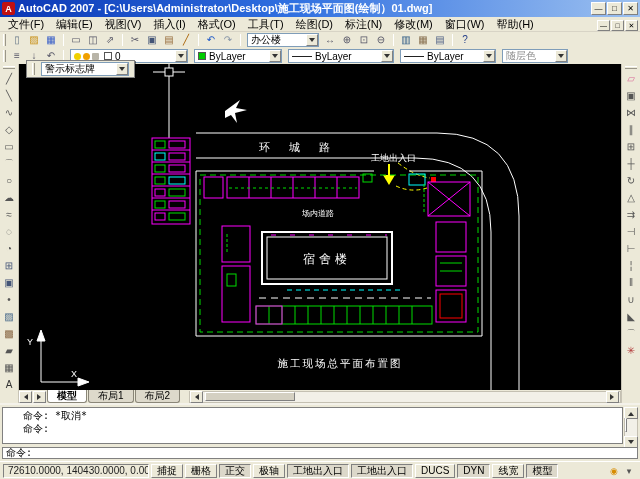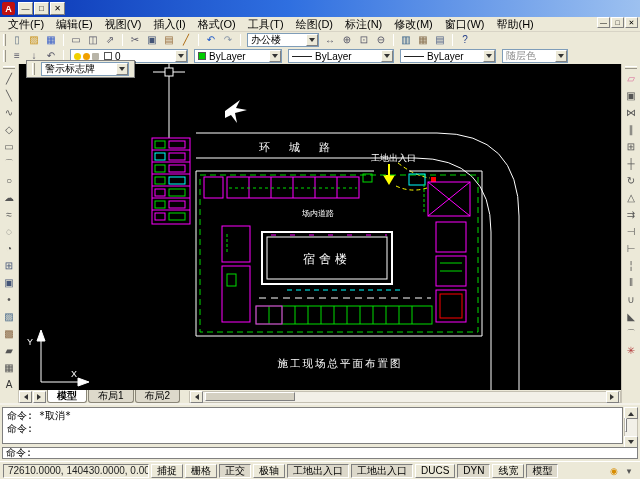--- a/index.html
+++ b/index.html
@@ -10,21 +10,21 @@
   .titlebar{position:absolute;left:0;top:0;width:640px;height:17px;display:flex;align-items:center;
     background:linear-gradient(90deg,#0a36b4 0%,#2f6fe0 45%,#9dc1f0 100%);color:#fff;padding:0 2px}
   .appicon{width:13px;height:13px;background:#C01010;color:#fff;font-weight:bold;font-size:9px;
     display:flex;align-items:center;justify-content:center;margin-right:3px;border-radius:2px;flex:0 0 auto}
   .title{font-size:11px;font-weight:bold;white-space:nowrap;overflow:hidden;flex:1}
   .winbtns{display:flex;gap:1px;flex:0 0 auto}
   .wbtn{width:15px;height:13px;background:#ECE9D8;border:1px solid;border-color:#fff #808080 #808080 #fff;
     font-size:8px;line-height:11px;text-align:center;color:#000}
 
   
-  .menubar{position:absolute;left:0;top:17px;width:640px;height:15px;background:#ECE9D8;display:flex;align-items:flex-start;padding-left:2px;border-bottom:1px solid #d8d4c6}
+  .menubar{position:absolute;left:0;top:17px;width:640px;height:15px;background:#ECE9D8;display:flex;align-items:flex-end;padding-left:2px;border-bottom:1px solid #d8d4c6}
   .mitem{padding:0 6px;font-size:11px;line-height:14px;white-space:nowrap}
   .mdiwin{margin-left:auto;display:flex;gap:1px;padding-right:2px}
   .mwbtn{width:13px;height:11px;background:#ECE9D8;border:1px solid;border-color:#fff #808080 #808080 #fff;font-size:7px;line-height:9px;text-align:center}
 
   
   .toolbar{position:absolute;left:0;width:640px;height:16px;background:#ECE9D8;display:flex;align-items:center}
   .tb1{top:32px}.tb2{top:48px}
   .handle{width:3px;height:12px;border-left:1px solid #fff;border-right:1px solid #9a968a;margin:0 3px;flex:0 0 auto}
   .iconstrip{display:inline-flex;align-items:center;gap:1px}
   .tbtn{width:16px;height:14px;display:inline-flex;align-items:center;justify-content:center;border:1px solid transparent;border-radius:1px}
@@ -68,21 +68,21 @@
   .arrl{width:0;height:0;border:3px solid transparent;border-right:4px solid #333;margin-right:2px}
   .arrr{width:0;height:0;border:3px solid transparent;border-left:4px solid #333;margin-left:2px}
   .tab{height:13px;padding:0 9px;font-size:10px;line-height:12px;background:#DDD9CB;border:1px solid #8a8678;border-top:none;border-radius:0 0 3px 3px;margin-right:1px;white-space:nowrap}
   .tab.active{background:#fff;font-weight:bold}
   .hscroll{flex:1;height:12px;margin-left:8px;background:#f2f0e8;border:1px solid #c4c0b2;display:flex;align-items:center}
   .hthumb{width:90px;height:9px;background:#d4d0c2;border:1px solid;border-color:#fff #808080 #808080 #fff;margin-left:1px}
 
   
   .cmdarea{position:absolute;left:0;top:403px;width:640px;height:58px;background:#ECE9D8;border-top:2px outset #f4f2ea}
   .cmdhist{position:absolute;left:2px;top:2px;right:17px;height:37px;background:#fff;border:1px solid #808080;
-    font-family:"DejaVu Sans Mono",monospace;font-size:10px;padding:1px 4px;overflow:hidden}
+    font-family:"DejaVu Sans Mono",monospace;font-size:10px;padding:1px 20px;overflow:hidden}
   .cmdline{height:13px;white-space:pre}
   .cmdscroll{position:absolute;right:2px;top:2px;width:14px;height:41px;display:flex;flex-direction:column}
   .scrbtn{width:14px;height:12px;background:#ECE9D8;border:1px solid;border-color:#fff #808080 #808080 #fff;display:flex;align-items:center;justify-content:center;flex:0 0 auto}
   .arrup{width:0;height:0;border:3px solid transparent;border-bottom:4px solid #333;margin-bottom:2px}
   .arrdn2{width:0;height:0;border:3px solid transparent;border-top:4px solid #333;margin-top:2px}
   .vtrack{flex:1;background:#f2f0e8;border-left:1px solid #c4c0b2;border-right:1px solid #c4c0b2}
   .vthumb{width:100%;height:10px;background:#d4d0c2;border:1px solid;border-color:#fff #808080 #808080 #fff}
   .cmdprompt{position:absolute;left:2px;right:2px;bottom:2px;height:12px;background:#fff;border:1px solid #808080;
     font-family:"DejaVu Sans Mono",monospace;font-size:10px;line-height:10px;padding:0 3px}
 
@@ -94,20 +94,21 @@
   .tray{margin-left:auto;display:flex;gap:3px;align-items:center;padding-right:2px}
   .trayicon{width:12px;height:12px;font-size:9px;line-height:12px;text-align:center}
 </style>
 </head>
 <body>
 
 <div id="app">
 
   <div class="titlebar">
     <span class="appicon">A</span>
+    <span class="title">AutoCAD 2007 - [C:\Users\Administrator\Desktop\施工现场平面图(绘制）01.dwg]</span>
     <span class="winbtns">
       <span class="wbtn">—</span>
       <span class="wbtn">□</span>
       <span class="wbtn">✕</span>
     </span>
   </div>
 
   <div class="menubar">
     <span class="mitem">文件(F)</span>
     <span class="mitem">编辑(E)</span>

